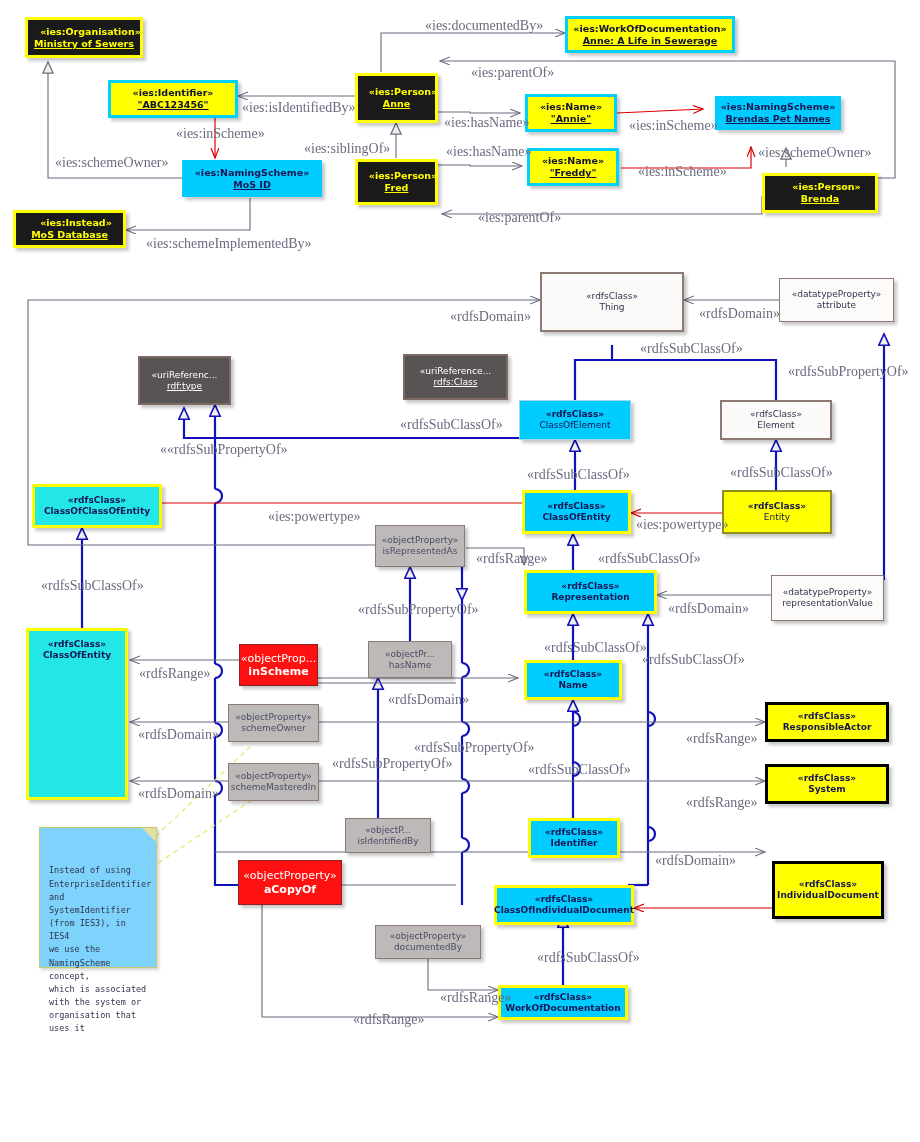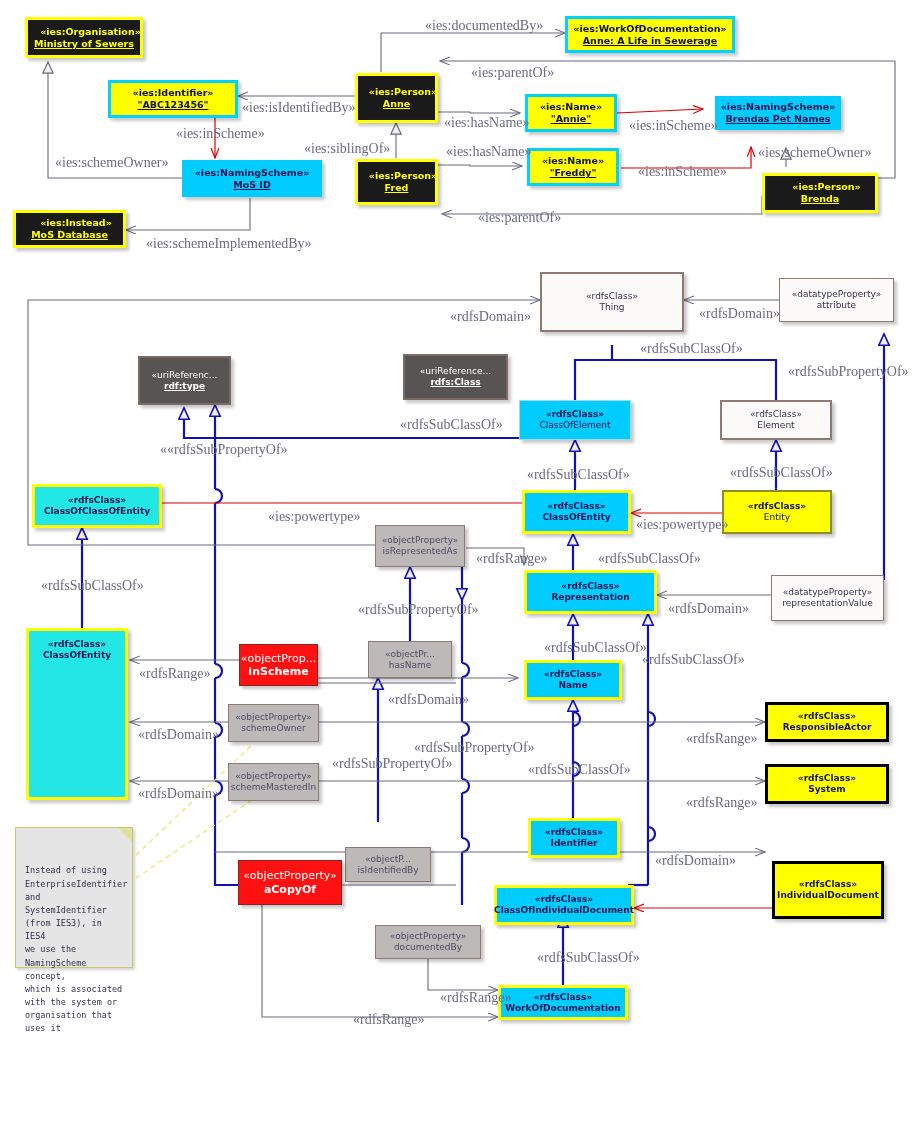--- a/index.html
+++ b/index.html
@@ -30,21 +30,21 @@
   .inst-yellow .nm{font-weight:bold;text-decoration:underline;}
 
   
   .inst-cyan{background:#00ccff;border:3px solid #00ccff;color:#161655;font-size:9.5px;}
   .inst-cyan .st{font-weight:bold;}
   .inst-cyan .nm{font-weight:bold;text-decoration:underline;}
 
   
   .uri-grey{background:#585454;border:2px solid #7d6a63;color:#ffffff;font-size:9px;}
   .uri-grey .st{}
-  .uri-grey .nm{font-weight:bold;text-decoration:underline;}
+  .uri-grey .nm{font-weight:normal;text-decoration:underline;}
 
   
   .cls-plain{background:#fbfaf9;border:2px solid #8d7a72;color:#33334d;font-size:9px;}
 
   
   .prop-white{background:#fcfbfa;border:1px solid #8d7a72;color:#33334d;font-size:9px;}
 
   
   .cls-cyan{background:#00ccff;border:3px solid #ffff00;color:#161655;font-size:9px;}
   .cls-cyan .st{font-weight:bold;}
@@ -69,25 +69,25 @@
   .cls-yellow-blk .nm{font-weight:bold;}
 
   
   .op-grey{background:#bdb9b9;border:1px solid #8d7a72;color:#4c4c63;font-size:9px;}
 
   
   .op-red{background:#ff1111;border:1px solid #8d2020;color:#ffffff;font-size:11px;}
   .op-red .nm{font-weight:bold;}
 
   
-  .note{position:absolute;background:#e5e5e5;border:1px solid #c9c96a;
+  .note{position:absolute;background:#7dd3fc;border:1px solid #c9c96a;
         color:#33334d;font-size:8.5px;line-height:1.55;
         padding:10px 8px 8px 9px;box-sizing:border-box;
         box-shadow:2px 2px 3px rgba(0,0,0,0.18);z-index:5;
-        white-space:pre-line;font-family:"DejaVu Sans Mono",monospace;}
+        white-space:pre-line;font-family:"DejaVu Sans Mono",monospace;margin-left:24px;}
   .note .dogear{position:absolute;right:0;top:0;width:0;height:0;
         border-left:14px solid transparent;border-top:14px solid #e0e0a0;}
 
   
   .elabel{position:absolute;font-size:14px;color:#6a6a80;white-space:nowrap;z-index:7;
           font-family:Liberation Serif, serif;}
 </style>
 </head>
 <body>
 
@@ -414,21 +414,21 @@
 <div class="node op-grey" style="left:228px;top:763px;width:91px;height:38px;">
   <span class="st">«objectProperty»</span>
   <span class="nm">schemeMasteredIn</span>
 </div>
 
 <div class="node cls-yellow-blk" style="left:765px;top:764px;width:124px;height:40px;">
   <span class="st">«rdfsClass»</span>
   <span class="nm">System</span>
 </div>
 
-<div class="node op-grey" style="left:345px;top:818px;width:86px;height:35px;margin-top:29px;">
+<div class="node op-grey" style="left:345px;top:818px;width:86px;height:35px;">
   <span class="st">«objectP...</span>
   <span class="nm">isIdentifiedBy</span>
 </div>
 
 <div class="node cls-cyan" style="left:528px;top:818px;width:92px;height:40px;">
   <span class="st">«rdfsClass»</span>
   <span class="nm">Identifier</span>
 </div>
 
 <div class="node op-red" style="left:238px;top:860px;width:104px;height:45px;">

